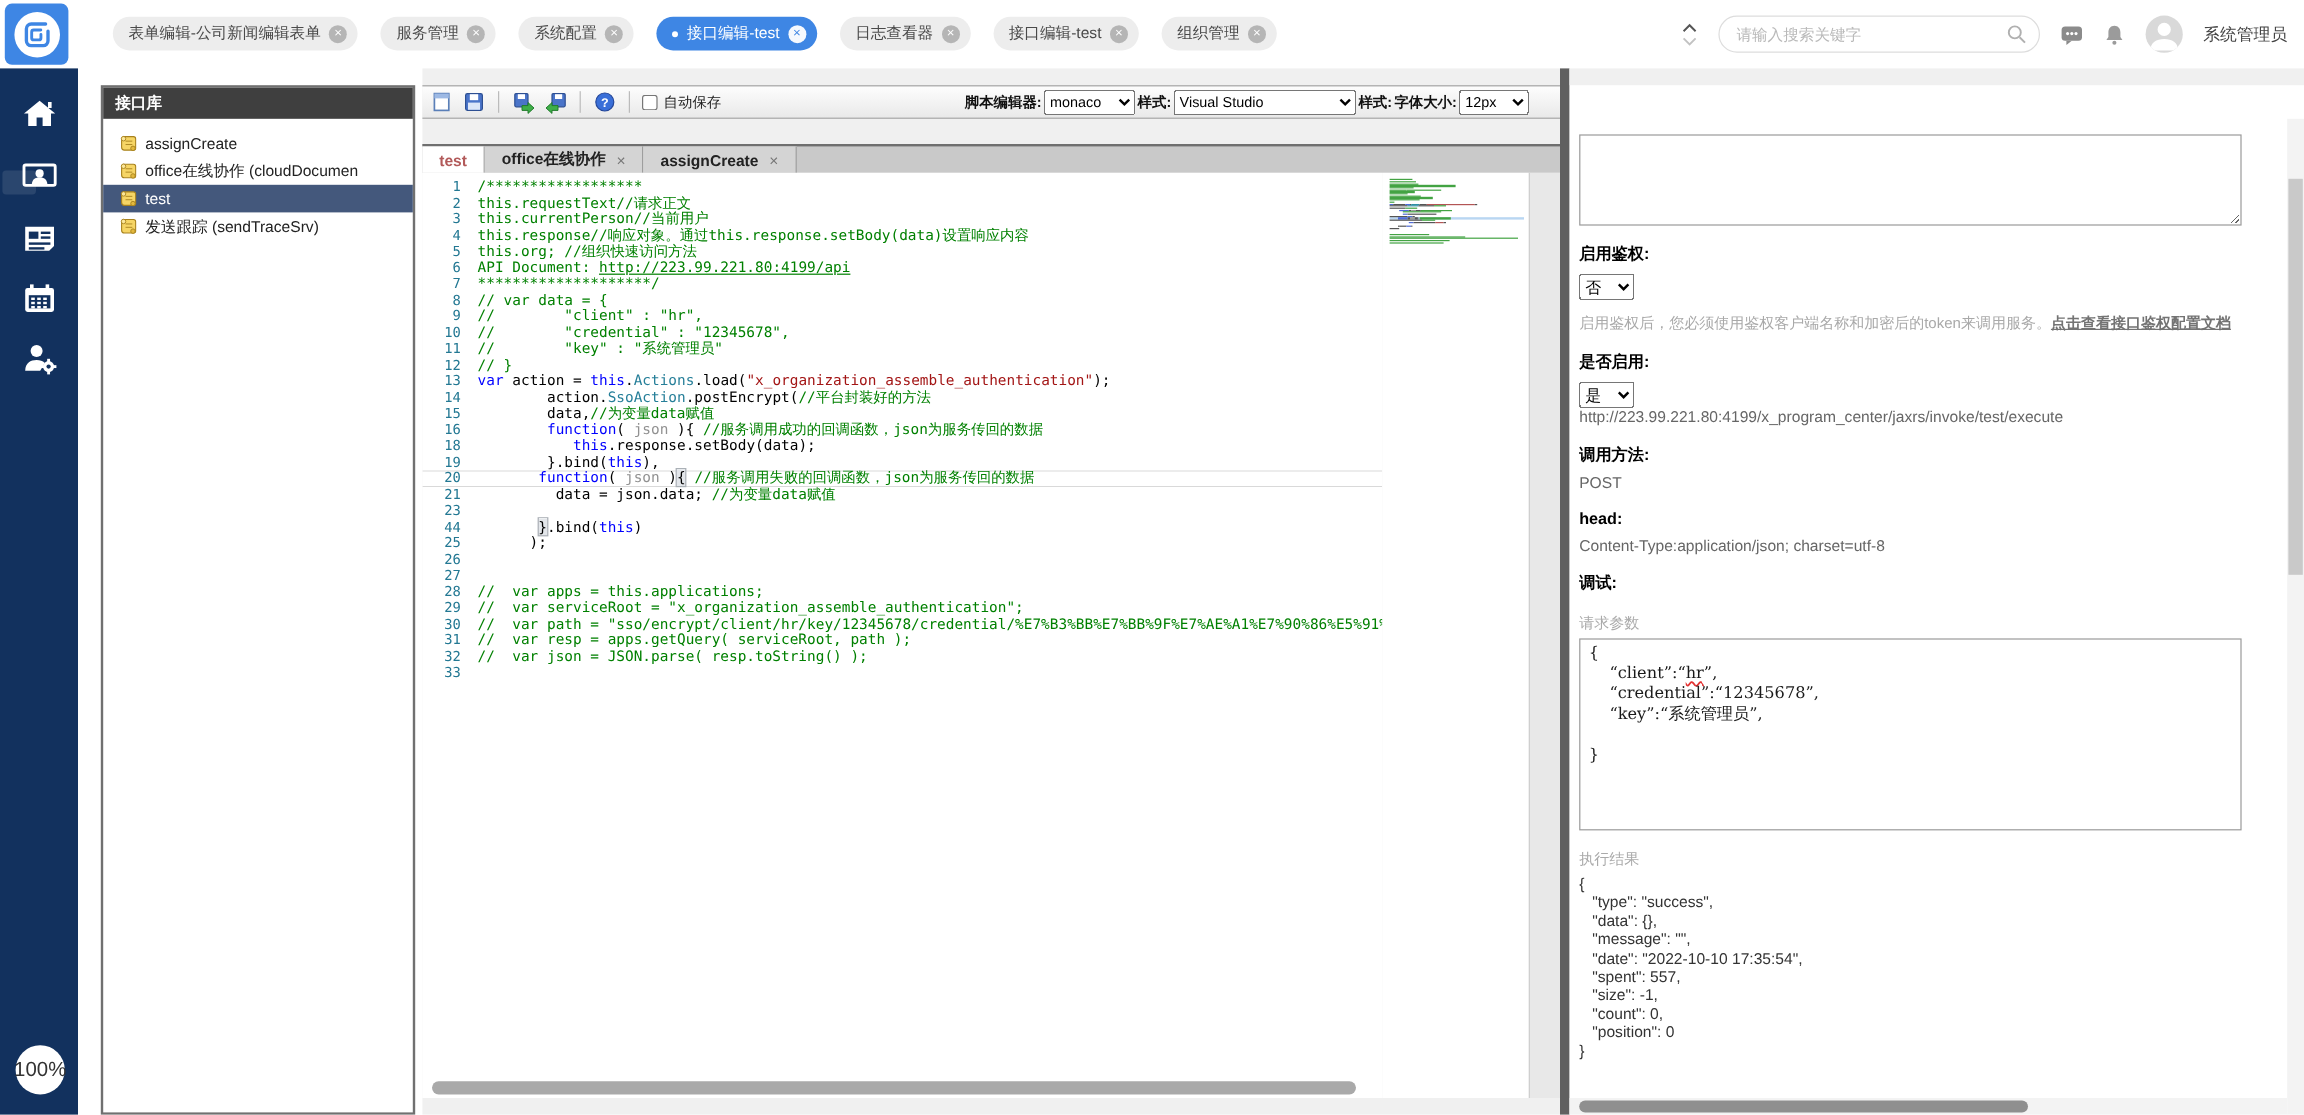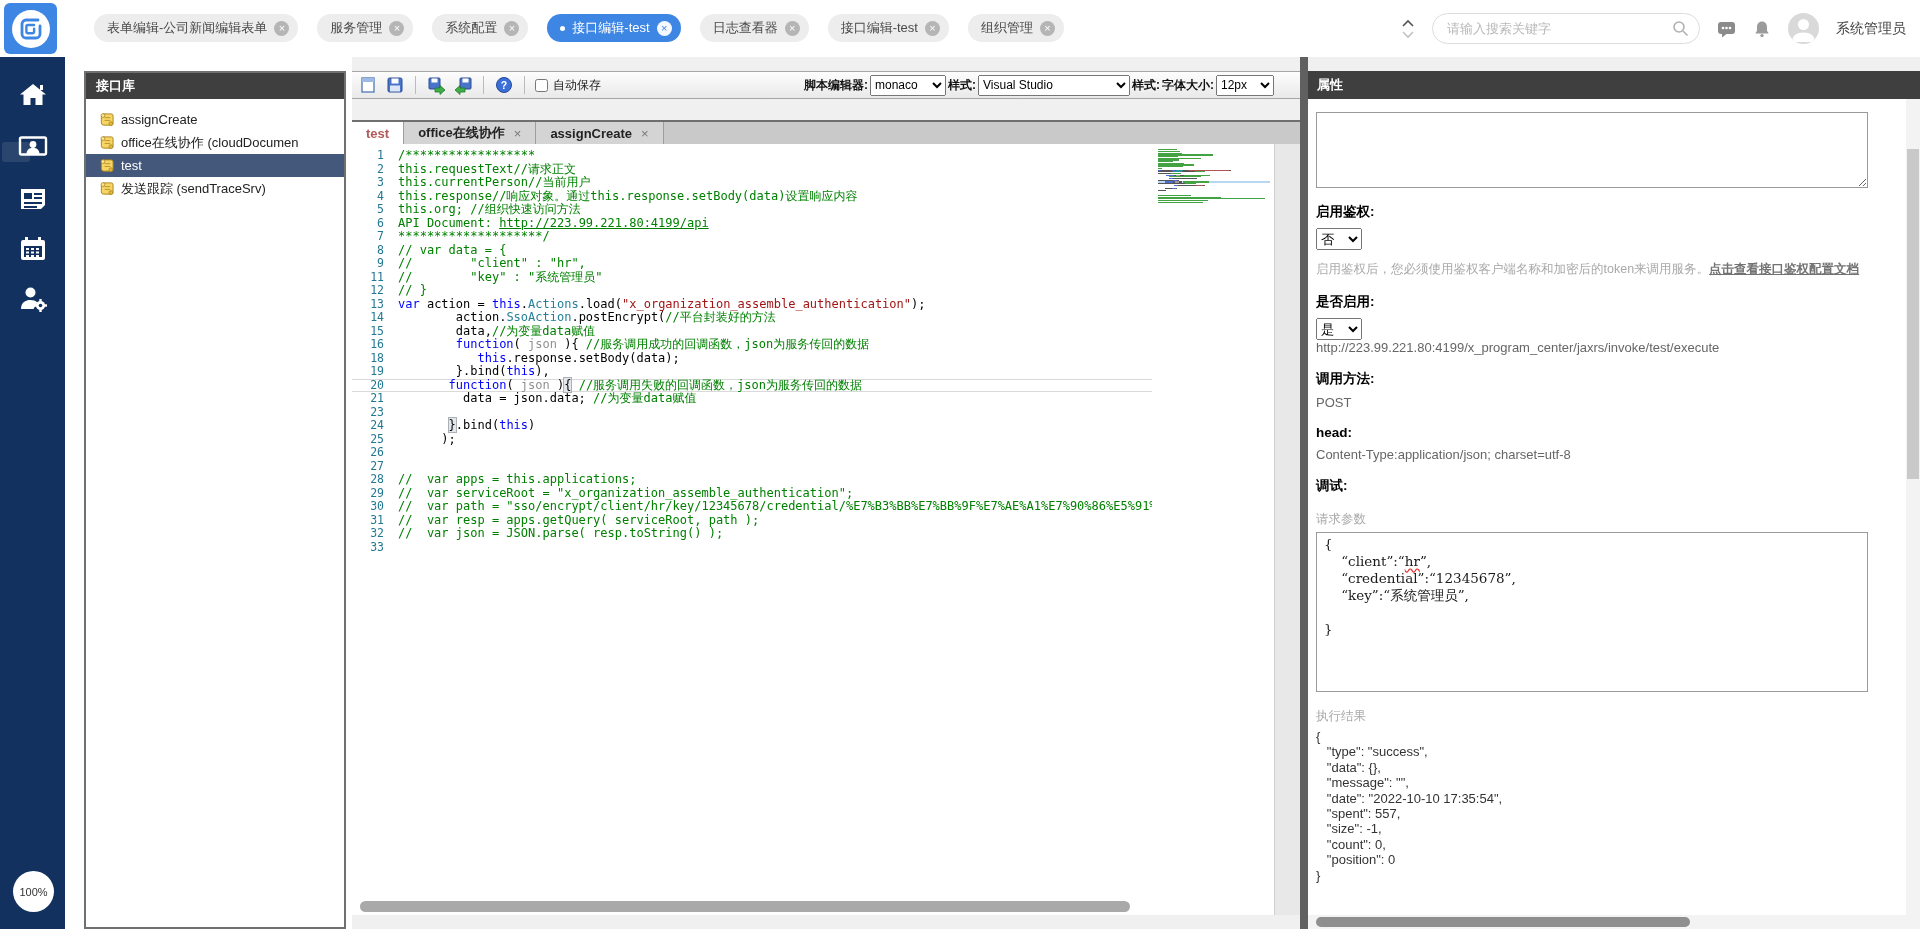--- a/index.html
+++ b/index.html
@@ -29,21 +29,21 @@
   .search input::placeholder { color:#b9b9b9; }
   .avatar { width:31px; height:31px; border-radius:50%; background:#d9d9d9; overflow:hidden; }
   .user-name { font-size:14px; color:#444; }
 
   
   .sidebar { position:absolute; left:0; top:57px; bottom:0; width:65px; background:#12315e; }
   .side-icon { position:absolute; left:17px; width:32px; height:32px; }
   .side-handle { position:absolute; left:2px; top:85px; width:28px; height:20px;
     background:rgba(255,255,255,.10); border-radius:3px; }
   .zoom-badge { position:absolute; left:13px; bottom:17px; width:41px; height:41px; border-radius:50%;
-    background:#fff; color:#333; font-size:11px; display:flex; align-items:center; justify-content:center; }
+    background:#fff; color:#333; font-size:17px; display:flex; align-items:center; justify-content:center; }
 
   
   .lib-panel { position:absolute; left:84px; top:71px; bottom:0; width:262px; background:#fff;
     border:2px solid #707070; }
   .lib-header { height:26px; background:#3f3f3f; color:#fff; font-size:13px; font-weight:bold;
     display:flex; align-items:center; padding:0 10px; }
   .lib-list { padding-top:9px; }
   .lib-item { height:23px; display:flex; align-items:center; gap:7px; padding-left:13px;
     font-size:13px; color:#222; white-space:nowrap; overflow:hidden; cursor:default; }
   .lib-item.selected { background:#44587c; color:#fff; }
@@ -378,32 +378,33 @@
       <div id="code-lines">
           <div class="code-line"><span class="ln">1</span><span class="code-text"><span class="c-c">/******************</span></span></div>
           <div class="code-line"><span class="ln">2</span><span class="code-text"><span class="c-c">this.requestText//请求正文</span></span></div>
           <div class="code-line"><span class="ln">3</span><span class="code-text"><span class="c-c">this.currentPerson//当前用户</span></span></div>
           <div class="code-line"><span class="ln">4</span><span class="code-text"><span class="c-c">this.response//响应对象。通过this.response.setBody(data)设置响应内容</span></span></div>
           <div class="code-line"><span class="ln">5</span><span class="code-text"><span class="c-c">this.org; //组织快速访问方法</span></span></div>
           <div class="code-line"><span class="ln">6</span><span class="code-text"><span class="c-c">API Document: </span><span class="c-cl">http://223.99.221.80:4199/api</span></span></div>
           <div class="code-line"><span class="ln">7</span><span class="code-text"><span class="c-c">********************/</span></span></div>
           <div class="code-line"><span class="ln">8</span><span class="code-text"><span class="c-c">// var data = {</span></span></div>
           <div class="code-line"><span class="ln">9</span><span class="code-text"><span class="c-c">//        "client" : "hr",</span></span></div>
+          <div class="code-line"><span class="ln">10</span><span class="code-text"><span class="c-c">//        "credential" : "12345678",</span></span></div>
           <div class="code-line"><span class="ln">11</span><span class="code-text"><span class="c-c">//        "key" : "系统管理员"</span></span></div>
           <div class="code-line"><span class="ln">12</span><span class="code-text"><span class="c-c">// }</span></span></div>
           <div class="code-line"><span class="ln">13</span><span class="code-text"><span class="c-k">var</span><span class="c-d"> action = </span><span class="c-k">this</span><span class="c-d">.</span><span class="c-t">Actions</span><span class="c-d">.load(</span><span class="c-s">"x_organization_assemble_authentication"</span><span class="c-d">);</span></span></div>
           <div class="code-line"><span class="ln">14</span><span class="code-text"><span class="c-d">        action.</span><span class="c-t">SsoAction</span><span class="c-d">.postEncrypt(</span><span class="c-c">//平台封装好的方法</span></span></div>
           <div class="code-line"><span class="ln">15</span><span class="code-text"><span class="c-d">        data,</span><span class="c-c">//为变量data赋值</span></span></div>
           <div class="code-line"><span class="ln">16</span><span class="code-text"><span class="c-d">        </span><span class="c-k">function</span><span class="c-d">( </span><span class="c-p">json</span><span class="c-d"> ){ </span><span class="c-c">//服务调用成功的回调函数，json为服务传回的数据</span></span></div>
           <div class="code-line"><span class="ln">18</span><span class="code-text"><span class="c-d">           </span><span class="c-k">this</span><span class="c-d">.response.setBody(data);</span></span></div>
           <div class="code-line"><span class="ln">19</span><span class="code-text"><span class="c-d">        }.bind(</span><span class="c-k">this</span><span class="c-d">),</span></span></div>
           <div class="code-line cur"><span class="ln">20</span><span class="code-text"><span class="c-d">       </span><span class="c-k">function</span><span class="c-d">( </span><span class="c-p">json</span><span class="c-d"> )</span><span class="c-bm">{</span><span class="c-d"> </span><span class="c-c">//服务调用失败的回调函数，json为服务传回的数据</span></span></div>
           <div class="code-line"><span class="ln">21</span><span class="code-text"><span class="c-d">         data = json.data; </span><span class="c-c">//为变量data赋值</span></span></div>
           <div class="code-line"><span class="ln">23</span><span class="code-text"> </span></div>
-          <div class="code-line"><span class="ln">24</span><span class="code-text"><span class="c-d">       </span><span class="c-bm">}</span><span class="c-d">.bind(</span><span class="c-k">this</span><span class="c-d">)</span></span></div>
+          <div class="code-line"><span class="ln">44</span><span class="code-text"><span class="c-d">       </span><span class="c-bm">}</span><span class="c-d">.bind(</span><span class="c-k">this</span><span class="c-d">)</span></span></div>
           <div class="code-line"><span class="ln">25</span><span class="code-text"><span class="c-d">      );</span></span></div>
           <div class="code-line"><span class="ln">26</span><span class="code-text"> </span></div>
           <div class="code-line"><span class="ln">27</span><span class="code-text"> </span></div>
           <div class="code-line"><span class="ln">28</span><span class="code-text"><span class="c-c">//  var apps = this.applications;</span></span></div>
           <div class="code-line"><span class="ln">29</span><span class="code-text"><span class="c-c">//  var serviceRoot = "x_organization_assemble_authentication";</span></span></div>
           <div class="code-line"><span class="ln">30</span><span class="code-text"><span class="c-c">//  var path = "sso/encrypt/client/hr/key/12345678/credential/%E7%B3%BB%E7%BB%9F%E7%AE%A1%E7%90%86%E5%91%98</span></span></div>
           <div class="code-line"><span class="ln">31</span><span class="code-text"><span class="c-c">//  var resp = apps.getQuery( serviceRoot, path );</span></span></div>
           <div class="code-line"><span class="ln">32</span><span class="code-text"><span class="c-c">//  var json = JSON.parse( resp.toString() );</span></span></div>
           <div class="code-line"><span class="ln">33</span><span class="code-text"> </span></div>
         </div>
@@ -540,21 +541,20 @@
         <div class="mm-line"></div>
       </div>
     <div class="ed-strip"></div>
     <div class="ed-hscroll"></div>
   </section>
 
   <div class="splitter"></div>
 
   <aside class="props">
     <div class="props-strip"></div>
-    <div class="props-header">属性</div>
     <div class="props-body">
       <textarea class="p-ta" style=""></textarea>
 
       <div class="p-label">启用鉴权:</div>
       <select class="p-select">
         <option>否</option>
       </select>
       <div class="p-note"><span>启用鉴权后，您必须使用鉴权客户端名称和加密后的token来调用服务。</span><span class="p-link">点击查看接口鉴权配置文档</span></div>
 
       <div class="p-label">是否启用:</div>

